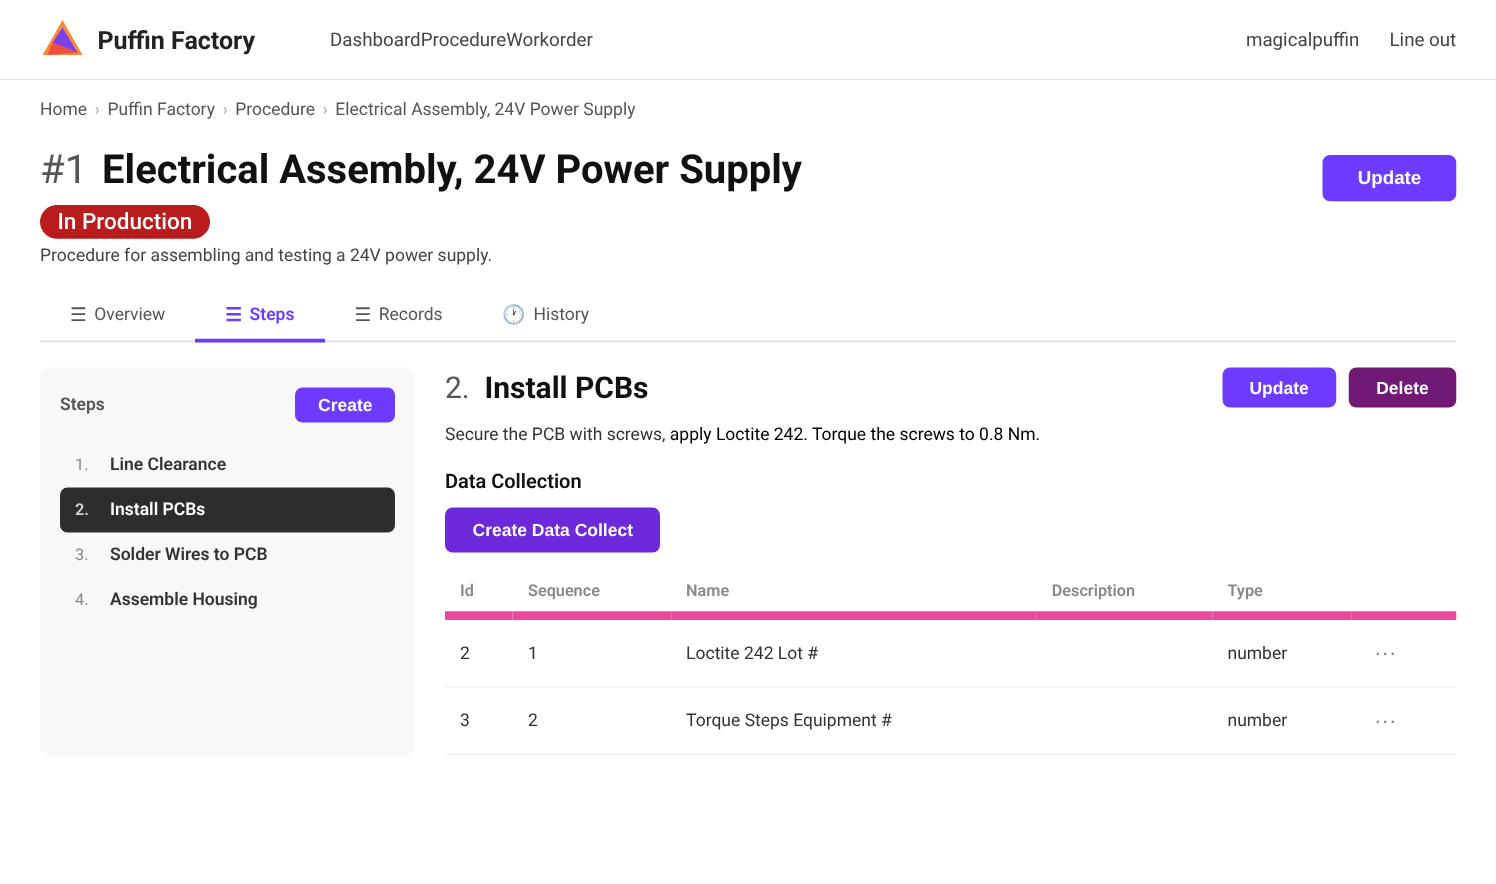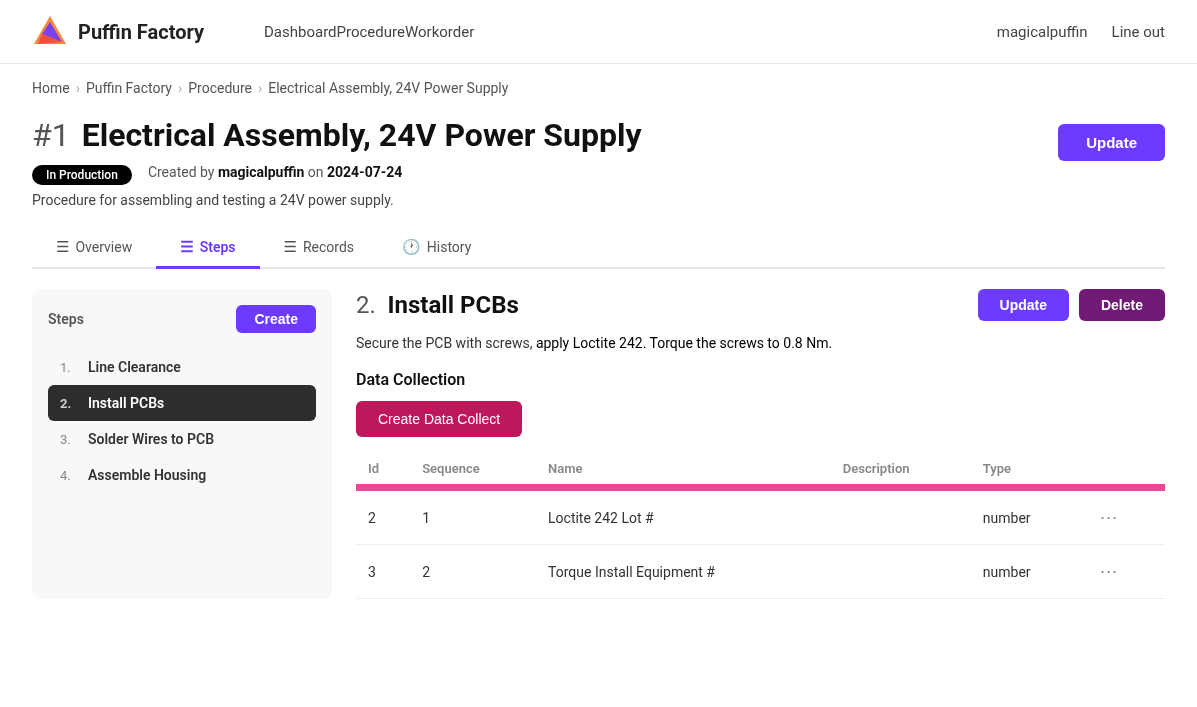--- a/index.html
+++ b/index.html
@@ -19,21 +19,21 @@
     .breadcrumb { display: flex; align-items: center; gap: 6px; padding: 16px 32px 12px; font-size: 14px; color: #555; }
     .breadcrumb a { color: #555; text-decoration: none; }
     .breadcrumb-sep { color: #aaa; }
 
     
     .page-header { padding: 8px 32px 0; display: flex; align-items: flex-start; justify-content: space-between; }
     .page-title-area { flex: 1; }
     .page-title { display: flex; align-items: baseline; gap: 12px; margin-bottom: 10px; }
     .page-number { font-size: 32px; font-weight: 400; color: #555; }
     .page-name { font-size: 32px; font-weight: 700; color: #111; }
-    .badge-inprod { background: #000000; color: #fff; border-radius: 999px; padding: 3px 14px; font-size: 12px; font-weight: 500; display: inline-block; margin-right: 8px; }
+    .badge-inprod { background: #b91c1c; color: #fff; border-radius: 999px; padding: 3px 14px; font-size: 18px; font-weight: 500; display: inline-block; margin-right: 8px; }
     .meta-line { font-size: 14px; color: #555; margin-bottom: 6px; }
     .meta-line strong { color: #111; }
     .description { font-size: 14px; color: #444; margin-top: 4px; }
     .btn-update-main { background: #6c3bff; color: #fff; border: none; border-radius: 6px; padding: 10px 28px; font-size: 15px; font-weight: 600; cursor: pointer; white-space: nowrap; margin-top: 8px; }
 
     
     .tabs { display: flex; border-bottom: 2px solid #e5e7eb; margin: 20px 32px 0; }
     .tab { display: flex; align-items: center; gap: 6px; padding: 10px 24px; font-size: 14px; color: #555; cursor: pointer; border-bottom: 3px solid transparent; margin-bottom: -2px; text-decoration: none; }
     .tab.active { border-bottom-color: #6c3bff; color: #6c3bff; font-weight: 600; }
     .tab-icon { font-size: 15px; }
@@ -56,21 +56,21 @@
     .step-detail { flex: 1; }
     .step-detail-header { display: flex; align-items: center; justify-content: space-between; margin-bottom: 12px; }
     .step-detail-title { font-size: 24px; font-weight: 700; color: #111; }
     .step-detail-num { font-size: 24px; font-weight: 400; color: #555; margin-right: 8px; }
     .step-actions { display: flex; gap: 10px; }
     .btn-update-step { background: #6c3bff; color: #fff; border: none; border-radius: 6px; padding: 8px 22px; font-size: 14px; font-weight: 600; cursor: pointer; }
     .btn-delete-step { background: #701a75; color: #fff; border: none; border-radius: 6px; padding: 8px 22px; font-size: 14px; font-weight: 600; cursor: pointer; }
     .step-instruction { font-size: 14px; color: #333; margin-bottom: 16px; line-height: 1.5; }
     .step-instruction em { color: #000000; font-style: normal; }
     .section-title { font-size: 16px; font-weight: 600; color: #111; margin-bottom: 12px; }
-    .btn-create-data { background: #be185d; color: #fff; border: none; border-radius: 6px; padding: 10px 22px; font-size: 14px; font-weight: 400; cursor: pointer; margin-bottom: 16px; display: inline-block; }
+    .btn-create-data { background: #6d28d9; color: #fff; border: none; border-radius: 6px; padding: 10px 22px; font-size: 14px; font-weight: 700; cursor: pointer; margin-bottom: 16px; display: inline-block; }
 
     
     .data-table { width: 100%; border-collapse: collapse; }
     .data-table th { text-align: left; font-size: 13px; font-weight: 600; color: #888; padding: 8px 12px; border-bottom: 7px solid #ec4899; }
     .data-table td { padding: 14px 12px; font-size: 14px; color: #333; border-bottom: 1px solid #f0f0f0; }
     .dots-btn { background: none; border: none; cursor: pointer; font-size: 18px; color: #888; padding: 2px 6px; }
   </style>
 </head>
 <body>
 
@@ -106,23 +106,20 @@
 </div>
 
 <div class="page-header">
   <div class="page-title-area">
     <div class="page-title">
       <span class="page-number">#1</span>
       <span class="page-name">Electrical Assembly, 24V Power Supply</span>
     </div>
     <div style="display:flex;align-items:center;gap:8px;margin-bottom:6px;">
       <span class="badge-inprod">In Production</span>
-      <span class="meta-line">
-        Created by <strong>magicalpuffin</strong> on <strong>2024-07-24</strong>
-      </span>
     </div>
     <div class="description">Procedure for assembling and testing a 24V power supply.</div>
   </div>
   <button class="btn-update-main">Update</button>
 </div>
 
 <div class="tabs">
   <a class="tab" href="#">
     <span class="tab-icon">☰</span>
     <span>Overview</span>
@@ -200,21 +197,21 @@
       <td>2</td>
       <td>1</td>
       <td>Loctite 242 Lot #</td>
       <td></td>
       <td>number</td>
       <td><button class="dots-btn">···</button></td>
     </tr>
           <tr>
       <td>3</td>
       <td>2</td>
-      <td>Torque Install Equipment #</td>
+      <td>Torque Steps Equipment #</td>
       <td></td>
       <td>number</td>
       <td><button class="dots-btn">···</button></td>
     </tr>
         </tbody>
     </table>
   </div>
 </div>
 
 </body></html>

